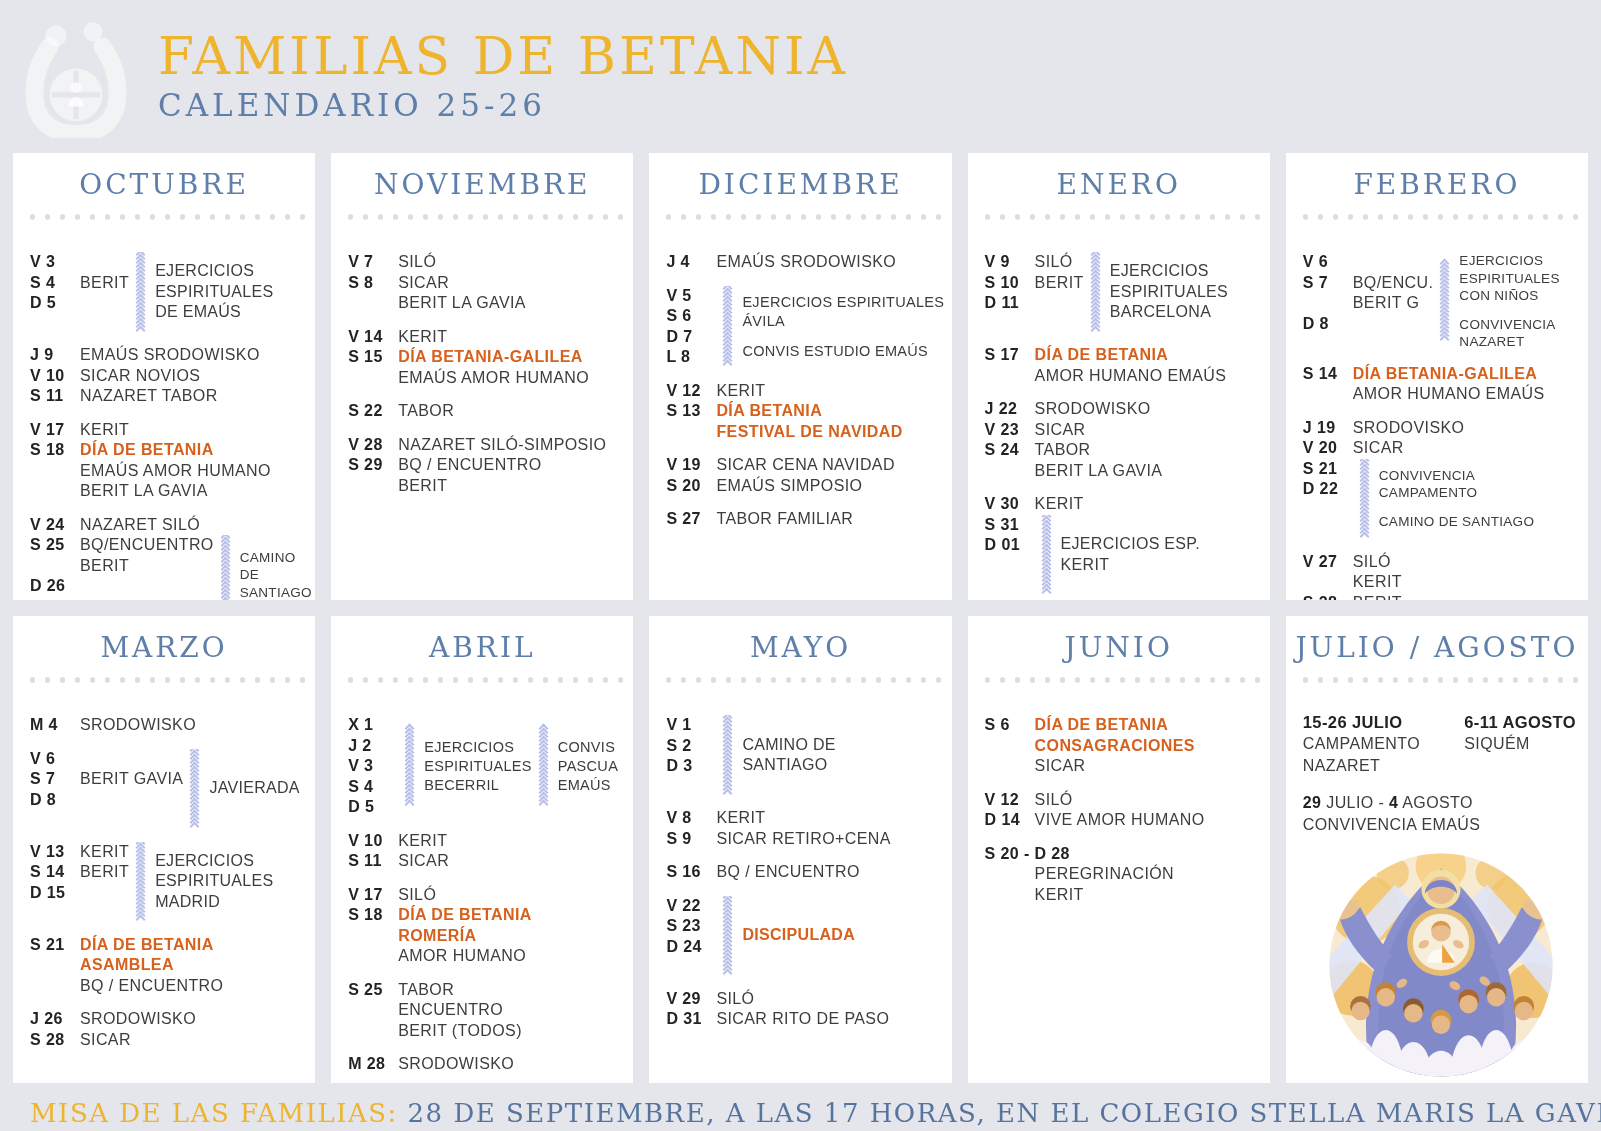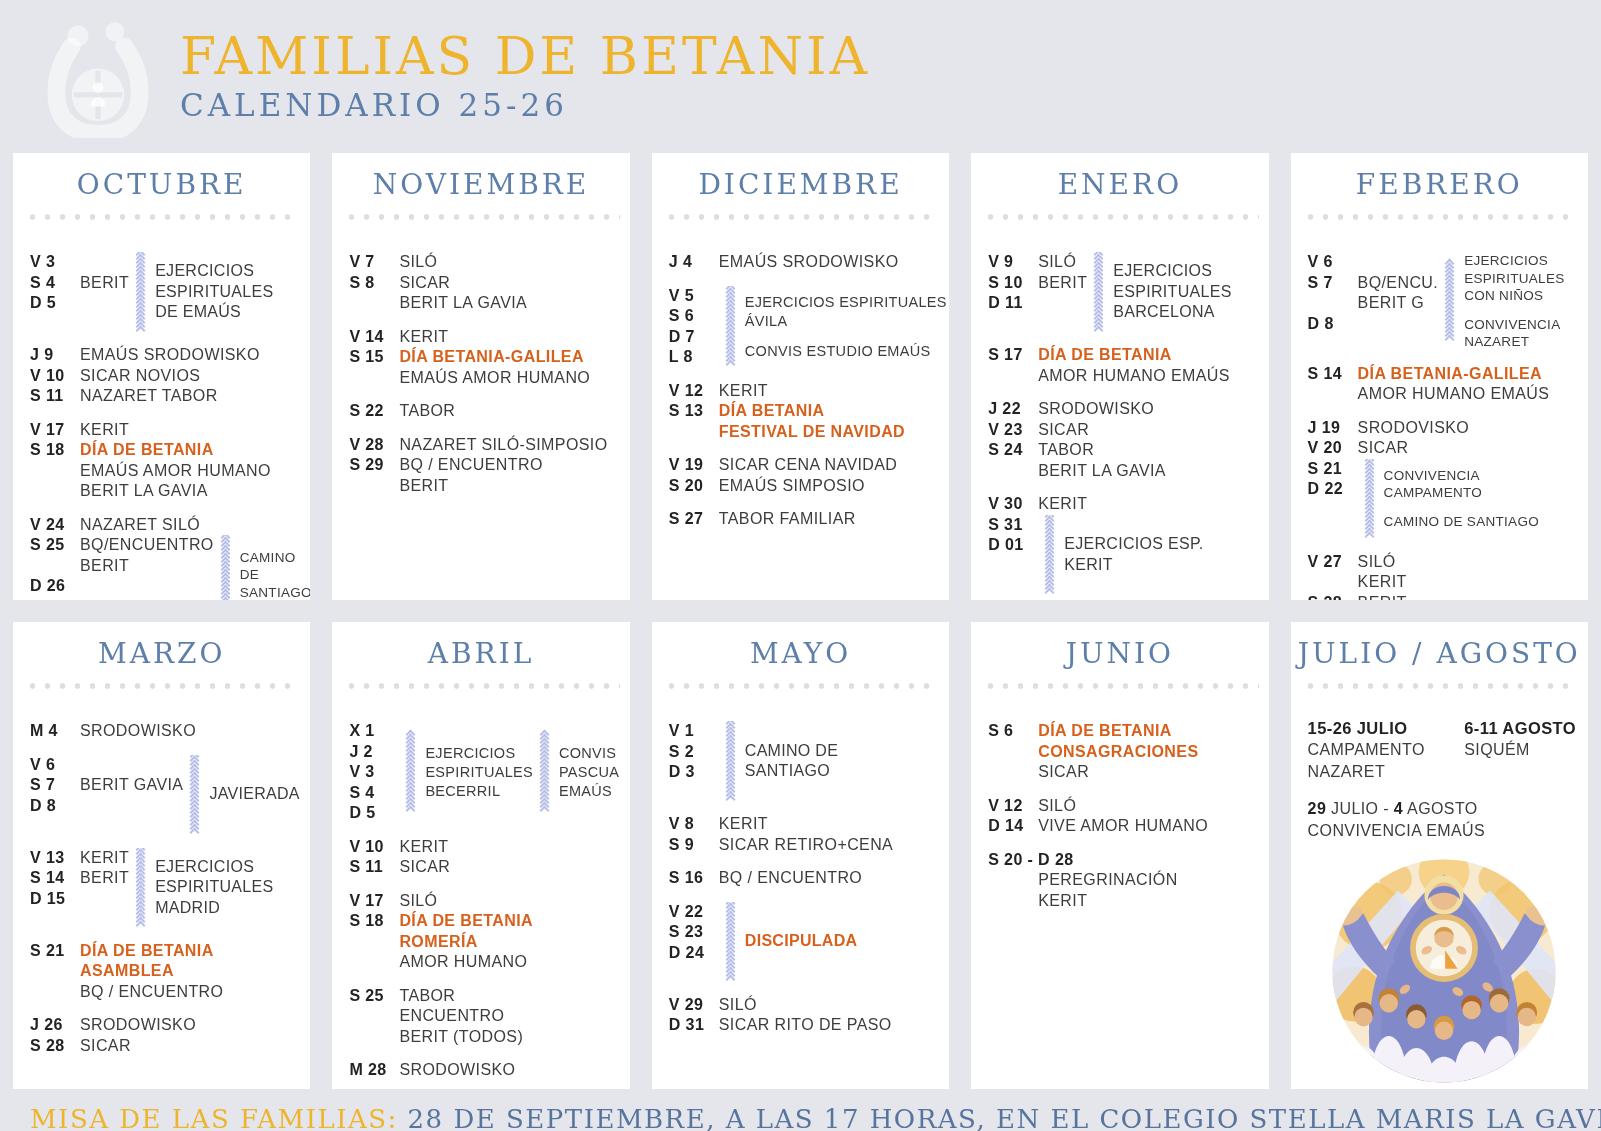--- a/index.html
+++ b/index.html
@@ -4,31 +4,31 @@
 <style>
   :root{
     --gold:#EFB42E; --blue:#5D7FA9; --orange:#D7611C;
     --chev:#B7BFE9; --text:#3D3D3D; --bg:#E4E6EB; --card:#FFFFFF;
   }
   *{margin:0;padding:0;box-sizing:border-box}
   html,body{width:1601px;height:1131px}
   body{background:var(--bg);font-family:"Liberation Sans",sans-serif;overflow:hidden}
 
   
-  .header{display:flex;align-items:flex-start;height:153px;padding:18px 0 0 42px}
+  .header{display:flex;align-items:flex-start;height:153px;padding:18px 0 0 20px}
   .logo{width:112px;height:120px;flex:none}
   .head-text{margin-left:26px;padding-top:10px}
   .title{font-family:"DejaVu Serif",serif;font-weight:normal;font-size:52px;line-height:56px;
          color:var(--gold);letter-spacing:3px;white-space:nowrap}
   .subtitle{font-family:"DejaVu Serif",serif;font-size:31px;color:var(--blue);
             letter-spacing:4px;margin-top:3px}
 
   
   .grid{display:grid;grid-template-columns:repeat(5,1fr);grid-template-rows:447px 467px;
-        gap:22px;padding:0 13px}
+        gap:16px;padding:0 13px}
   .month-card{background:var(--card);overflow:hidden}
   .month-title{font-family:"DejaVu Serif",serif;font-weight:normal;color:var(--blue);
                font-size:28px;letter-spacing:3px;text-align:center;margin-top:15px;white-space:nowrap}
   .dots{height:6px;margin:13px 10px 0;
         background-image:radial-gradient(circle,#DCDEE4 2.5px,transparent 3px);
         background-size:15px 6px;background-position:2px 0}
   .month-body{padding:12px 8px 0 17px}
 
   
   .block{display:flex;align-items:stretch;margin-top:13px}

